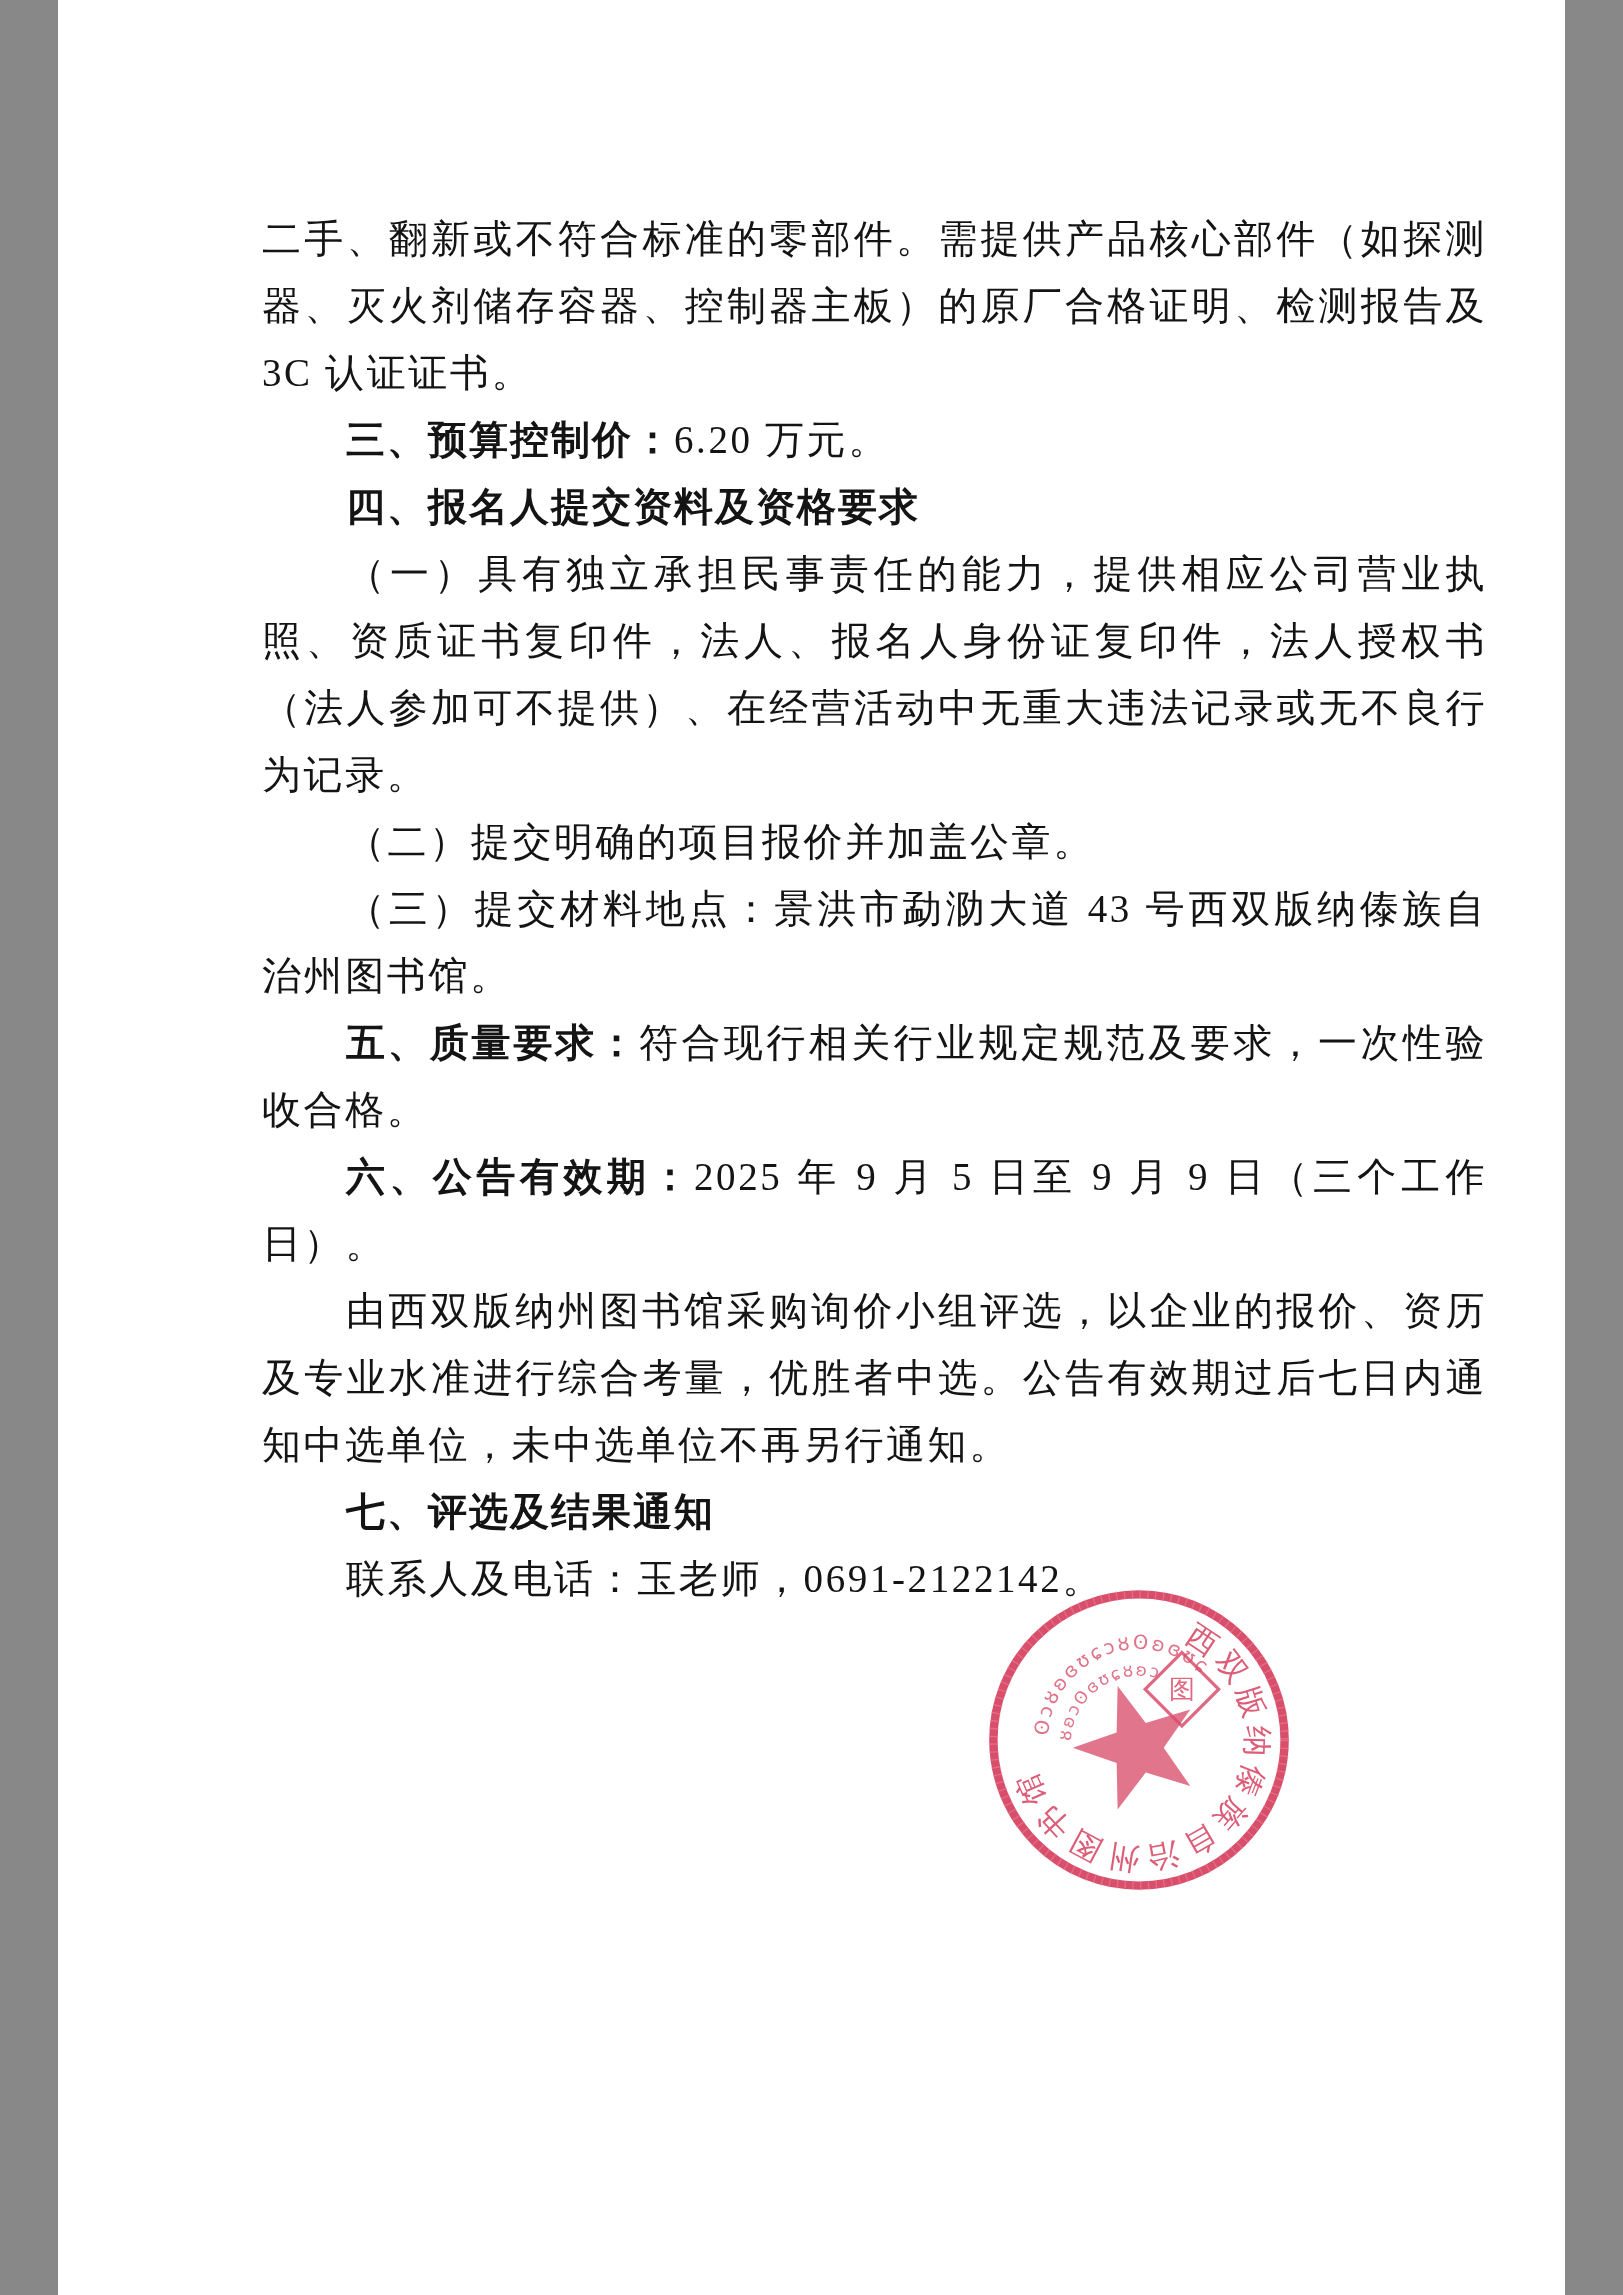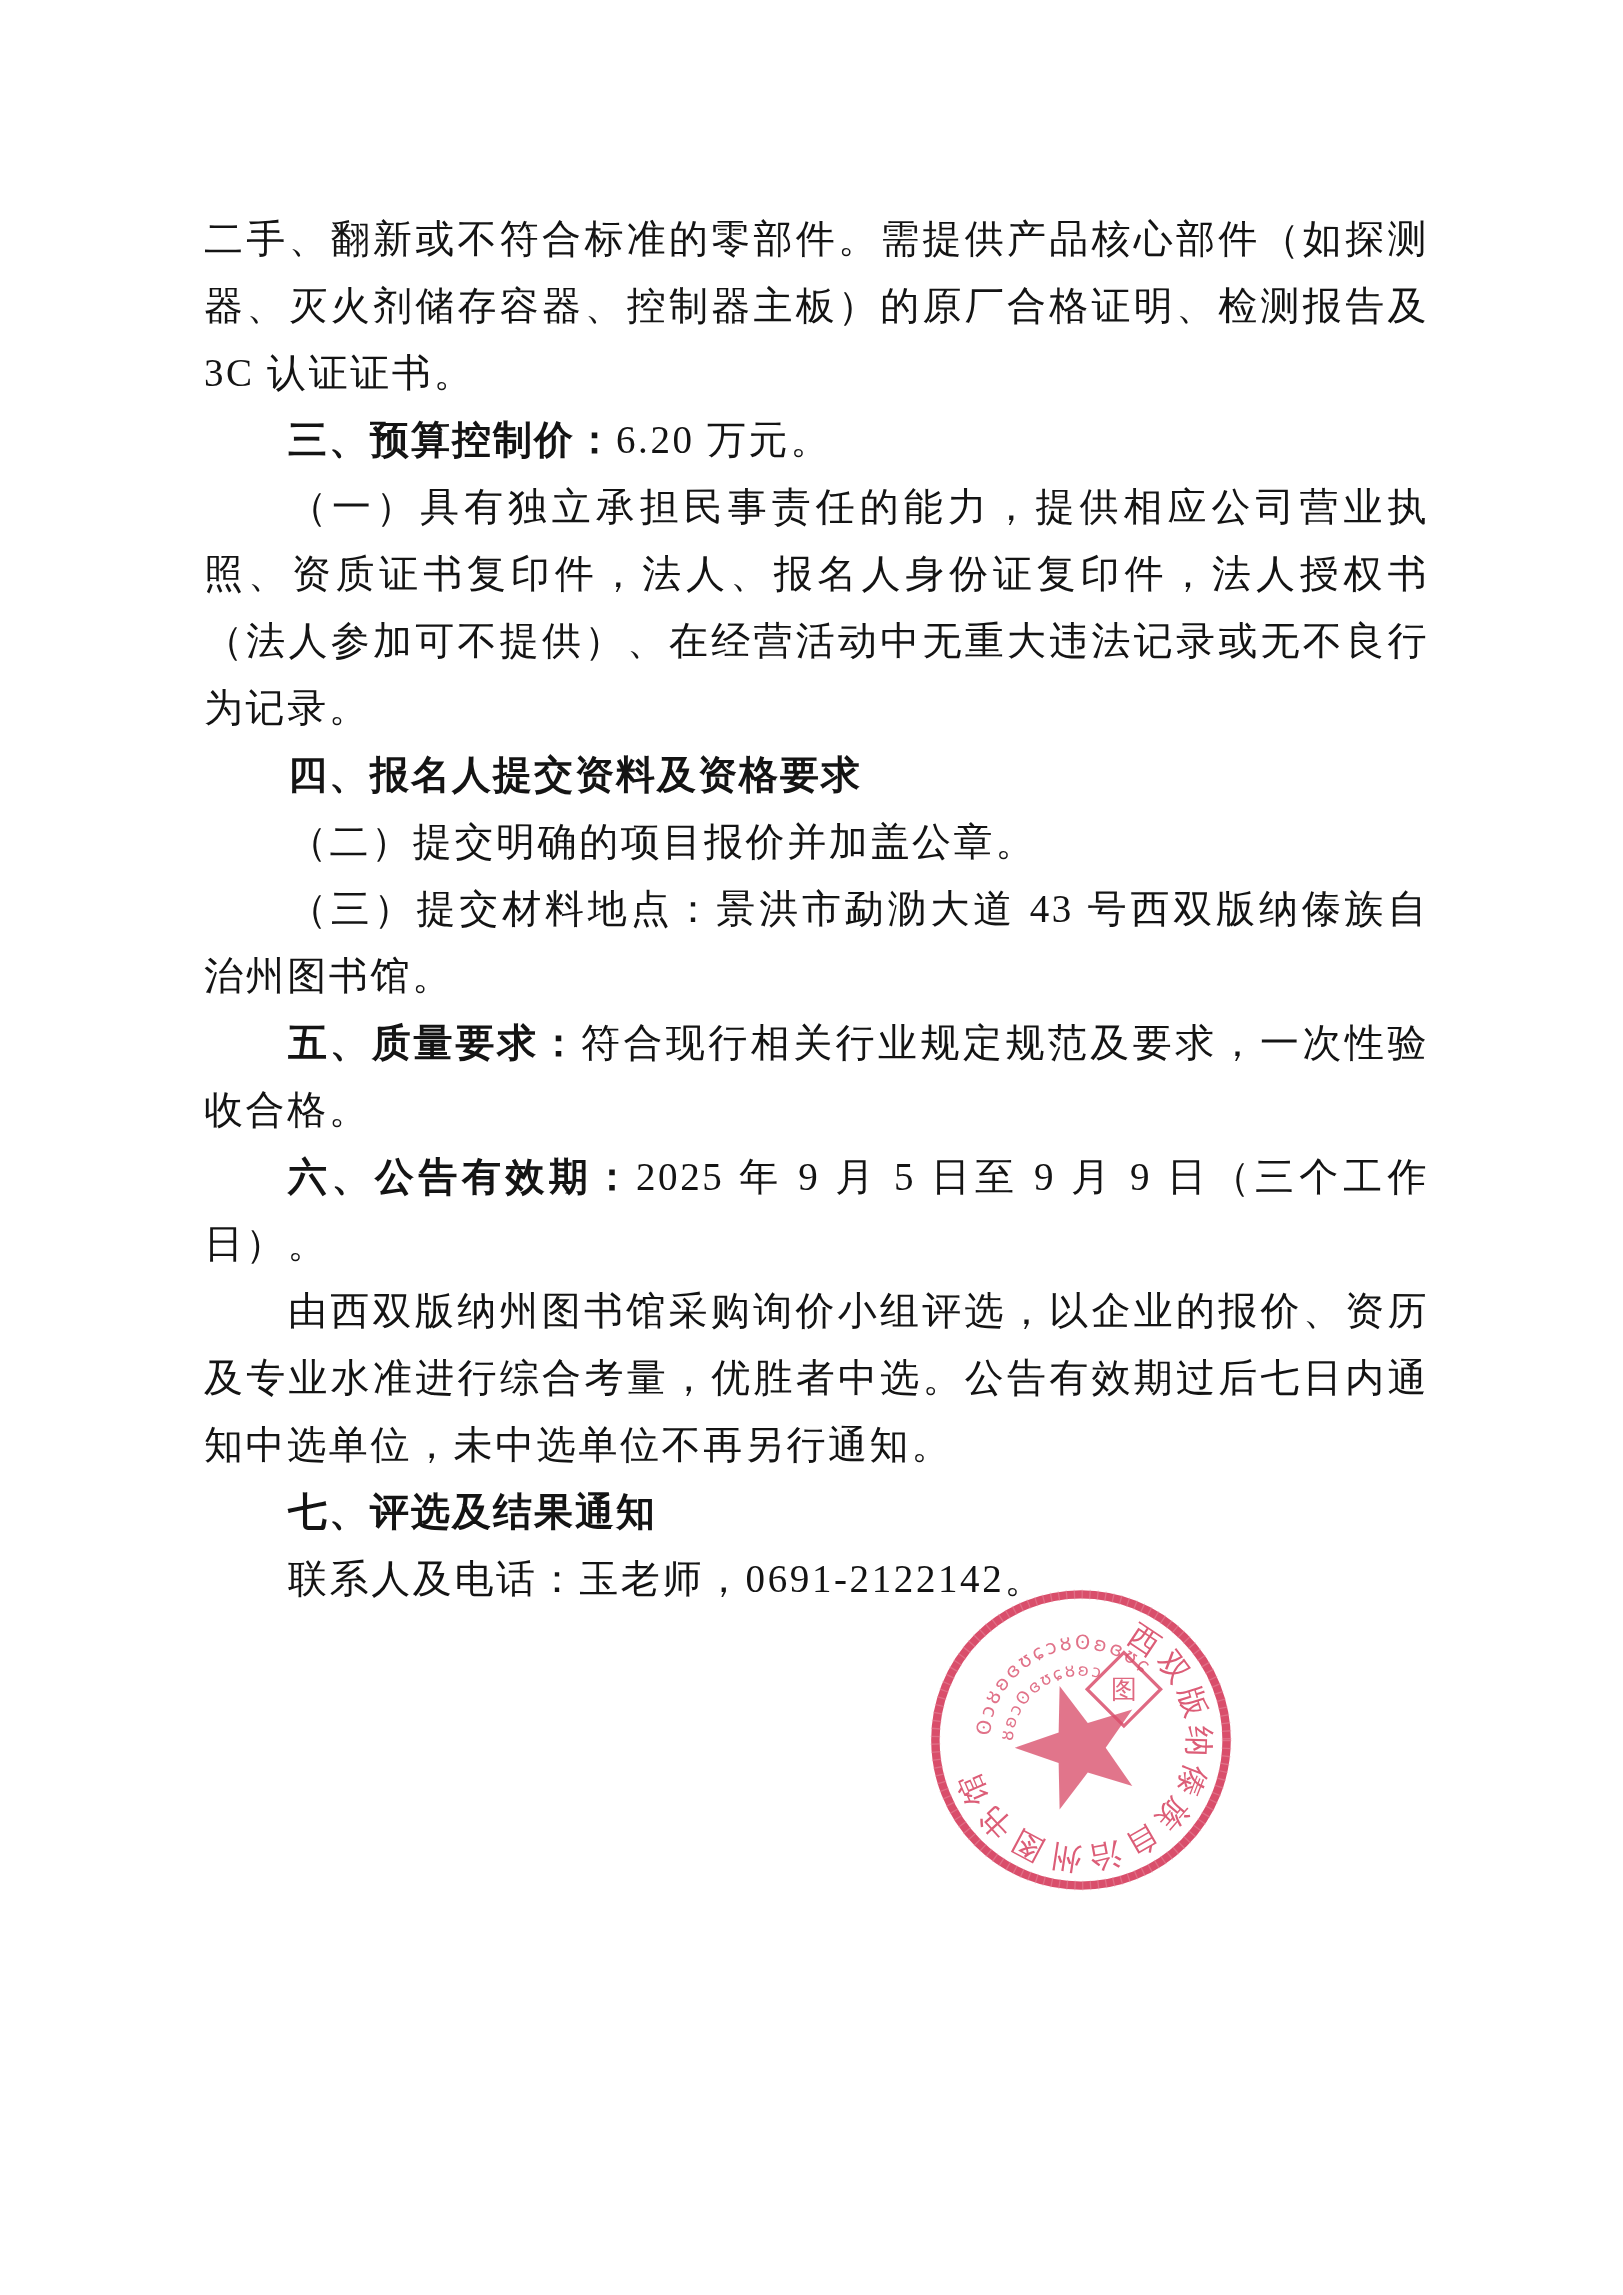--- a/index.html
+++ b/index.html
@@ -1,20 +1,20 @@
 <!DOCTYPE html>
 <html style="--stamp-color: #d6405f;font-size:10.5px"><head>
 <meta charset="utf-8">
 <style>
   :root { --stamp-color: #d6405f; --stamp-light: #e98ca0; }
   * { box-sizing: border-box; }
   body { margin: 0; background: #888; }
   .page {
     position: relative;
-    width: 1623px; height: 2295px;
+    width: 1507px; height: 2295px;
     margin: 0 auto;
     background: #ffffff;
     color: #141414;
     font-family: "Liberation Serif", "DejaVu Serif", serif;
     overflow: hidden;
   }
   .body-text {
     position: absolute;
     left: 204px; top: 205px; width: 1225px;
     font-size: 39px;
@@ -54,22 +54,22 @@
   .sig-date { font-size: 39px; letter-spacing: 3.3px; line-height: 47px; margin-top: 27.5px; word-spacing: 6.5px; }
 </style>
 </head>
 <body>
 
 <div class="page">
 
   <div class="body-text" id="paragraphs">
       <p class="para"><span>二手、翻新或不符合标准的零部件。需提供产品核心部件（如探测器、灭火剂储存容器、控制器主板）的原厂合格证明、检测报告及 3C 认证证书。</span></p>
       <p class="para indent"><b>三、预算控制价：</b><span>6.20 万元。</span></p>
+      <p class="para indent"><b>四、报名人提交资料及资格要求</b></p>
       <p class="para indent"><span>（一）具有独立承担民事责任的能力，提供相应公司营业执照、资质证书复印件，法人、报名人身份证复印件，法人授权书（法人参加可不提供）、在经营活动中无重大违法记录或无不良行为记录。</span></p>
-      <p class="para indent"><b>四、报名人提交资料及资格要求</b></p>
       <p class="para indent"><span>（二）提交明确的项目报价并加盖公章。</span></p>
       <p class="para indent"><span>（三）提交材料地点：景洪市勐泐大道 43 号西双版纳傣族自治州图书馆。</span></p>
       <p class="para indent"><b>五、质量要求：</b><span>符合现行相关行业规定规范及要求，一次性验收合格。</span></p>
       <p class="para indent"><b>六、公告有效期：</b><span>2025 年 9 月 5 日至 9 月 9 日（三个工作日）。</span></p>
       <p class="para indent"><span>由西双版纳州图书馆采购询价小组评选，以企业的报价、资历及专业水准进行综合考量，优胜者中选。公告有效期过后七日内通知中选单位，未中选单位不再另行通知。</span></p>
       <p class="para indent"><b>七、评选及结果通知</b></p>
       <p class="para indent"><span>联系人及电话：玉老师，0691-2122142。</span></p>
     </div>
 
   <div class="stamp">

